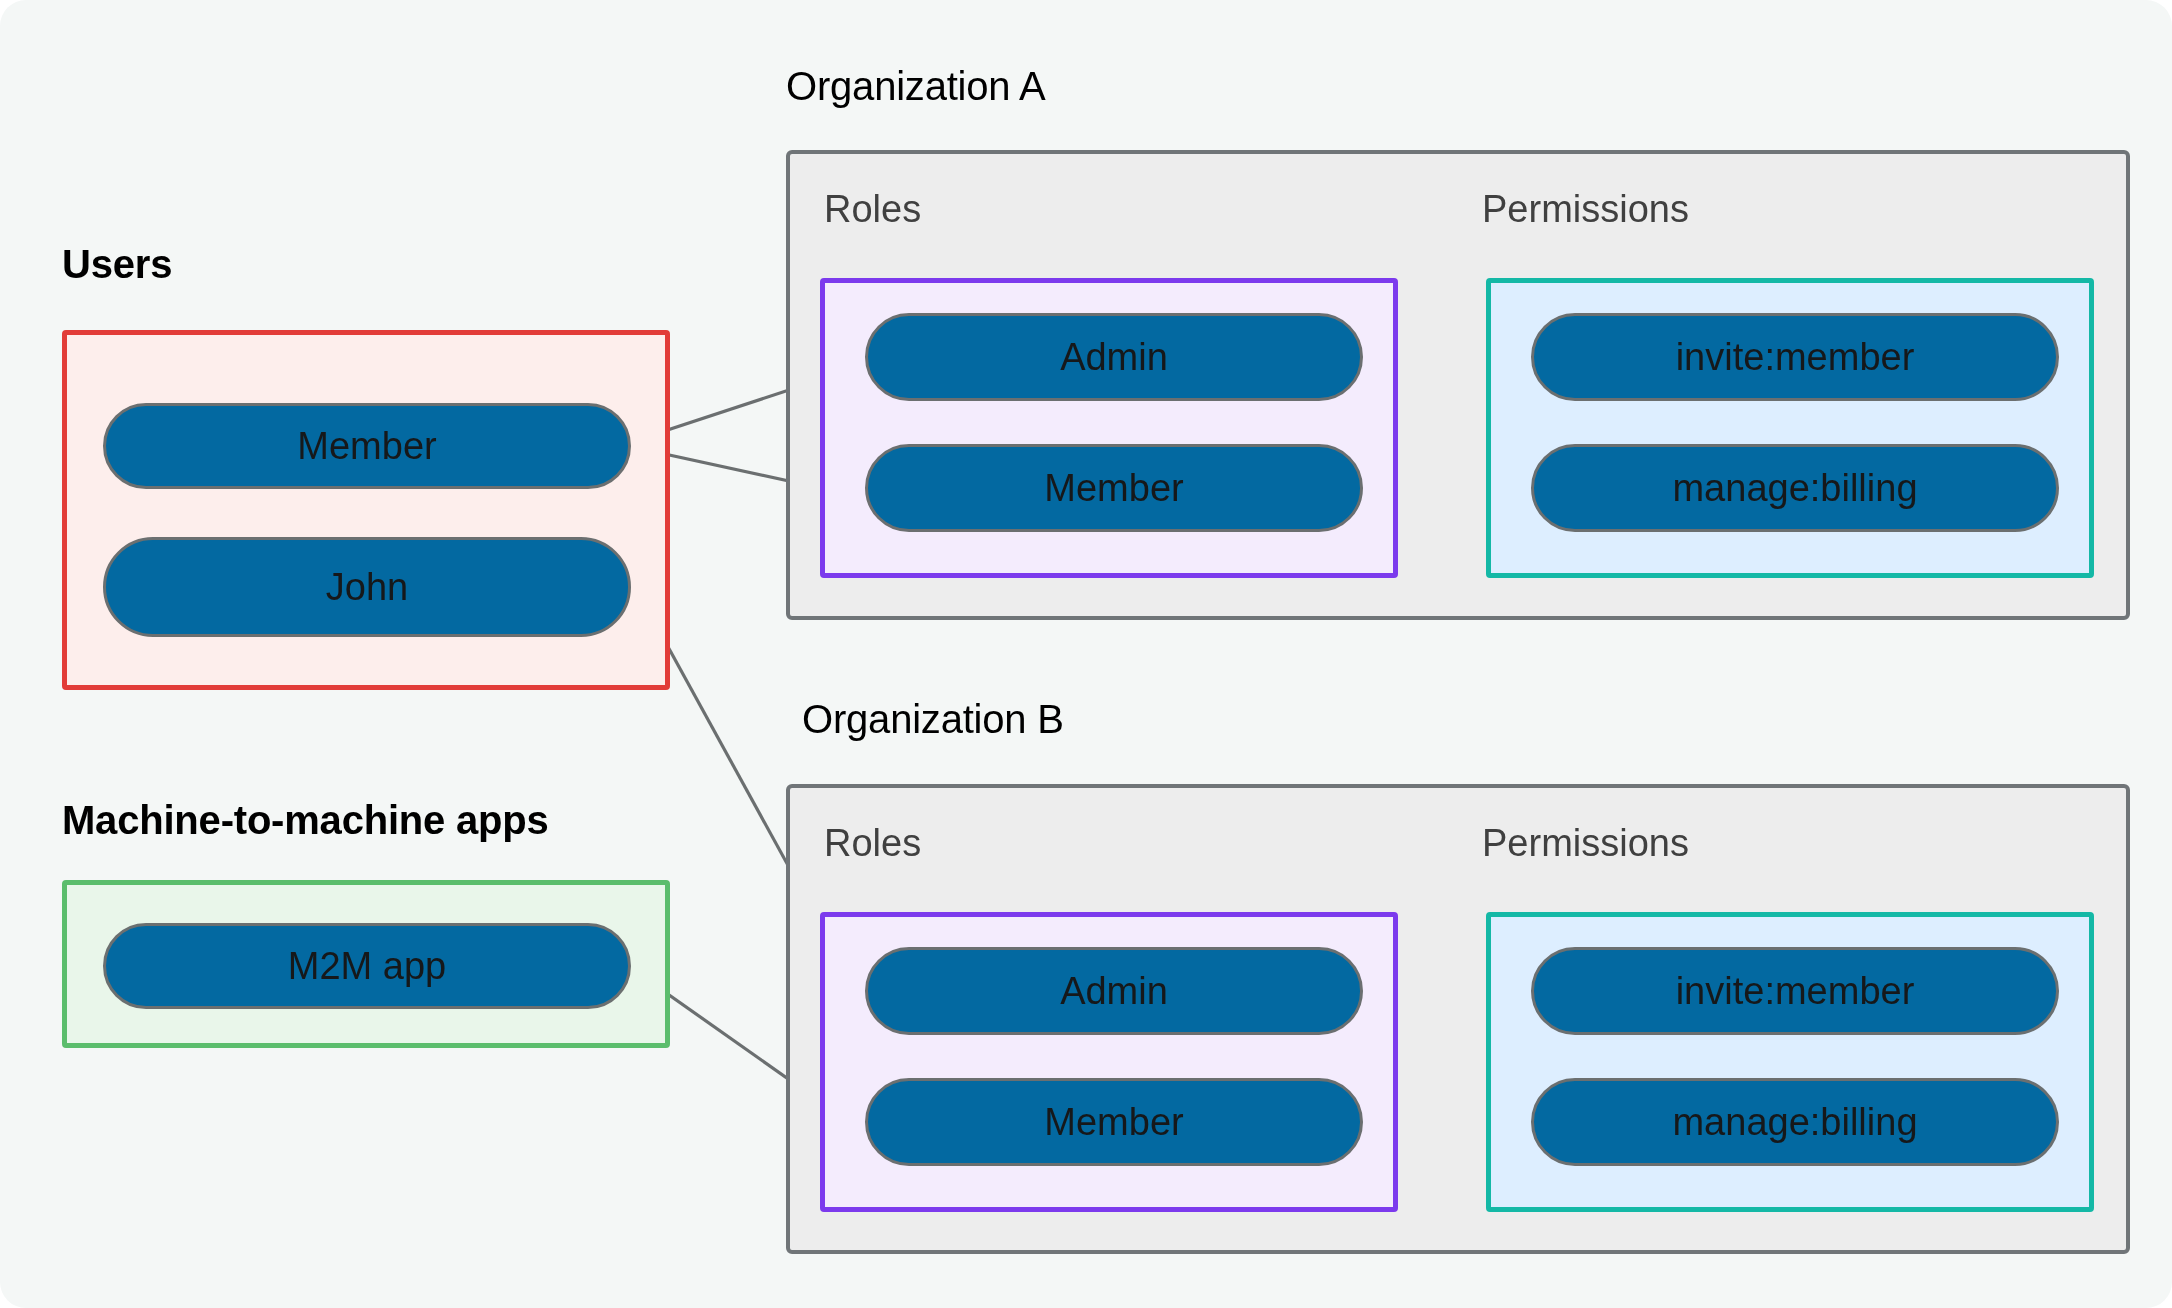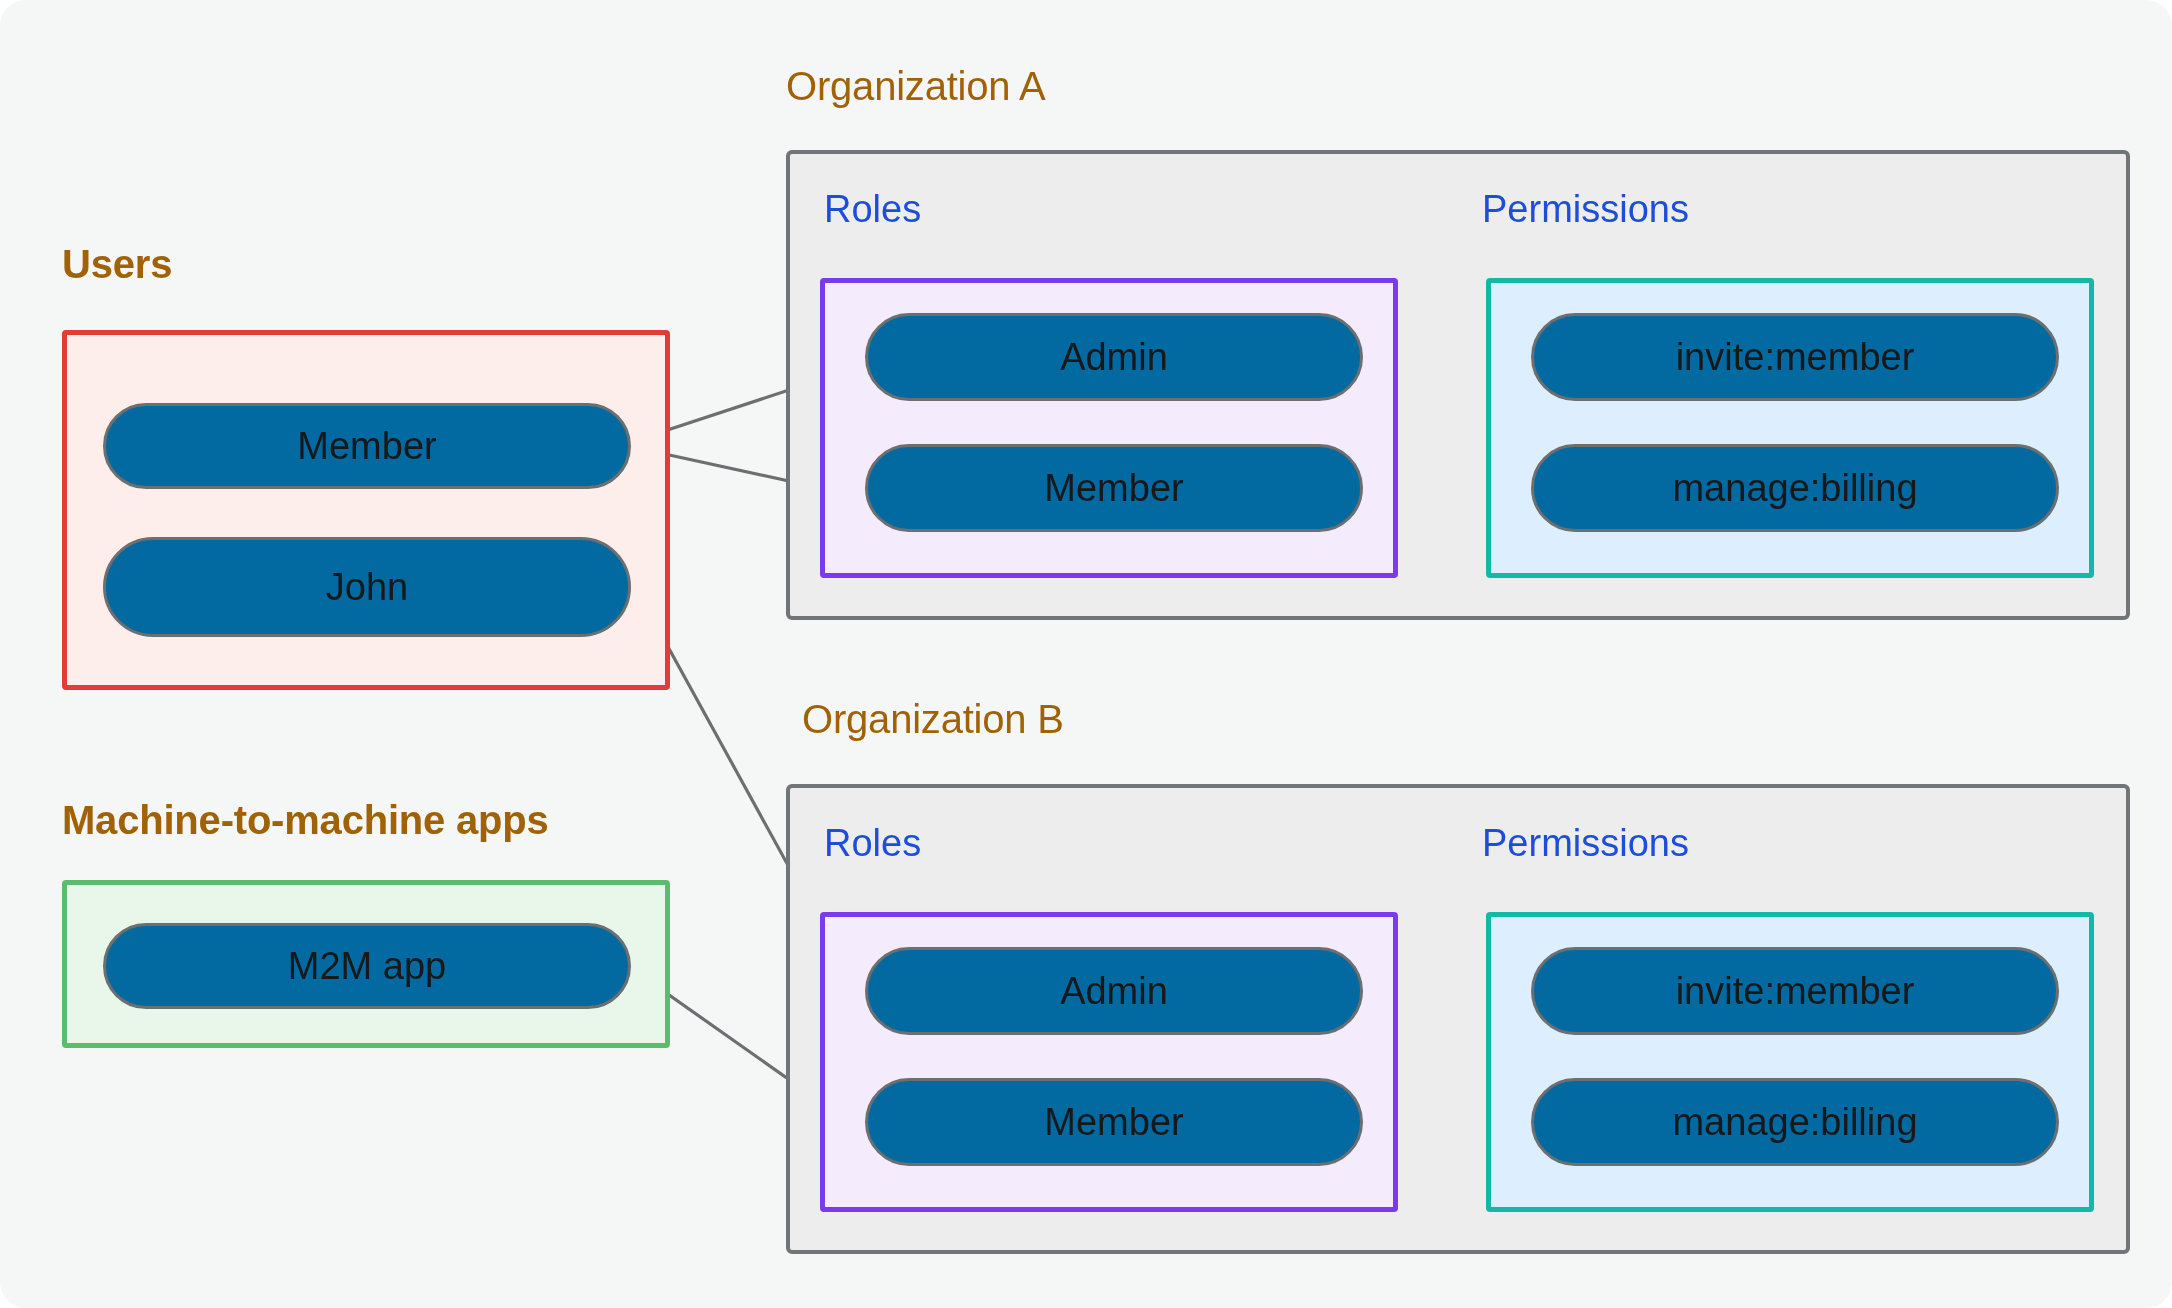--- a/index.html
+++ b/index.html
@@ -7,21 +7,21 @@
   #canvas{
     position:relative;width:2172px;height:1308px;
     background:#f4f7f6;border-radius:26px;overflow:hidden;
   }
   svg.wires{position:absolute;left:0;top:0;width:2172px;height:1308px;pointer-events:none;}
   .wire{fill:none;stroke:#6b6f70;stroke-width:3.2;}
   .knob{fill:#6b6f70;}
 
   
   .caption{
-    position:absolute;color:#a16207;font-size:40px;font-weight:700;
+    position:absolute;color:#000000;font-size:40px;font-weight:700;
     letter-spacing:-0.2px;white-space:nowrap;
   }
   .caption.light{font-weight:400;}
 
   
   .groupbox{position:absolute;box-sizing:border-box;}
   .groupbox.users{border:5px solid #e23c38;background:#fdeeec;border-radius:4px;}
   .groupbox.m2m{border:5px solid #5bbd6c;background:#e9f6ea;border-radius:4px;padding-left:48px;}
   .orgbox{
     position:absolute;box-sizing:border-box;
@@ -32,21 +32,21 @@
   .subbox.perms{border:5px solid #14b8a6;background:#ddeeff;}
 
   
   .pill{
     position:absolute;box-sizing:border-box;
     background:#0369a1;border:3.4px solid #6b6f70;border-radius:999px;
     display:flex;align-items:center;justify-content:center;
     color:#16181a;font-size:38px;font-weight:400;white-space:nowrap;
   }
   .colhead{
-    position:absolute;color:#1d4ed8;font-size:38px;font-weight:400;white-space:nowrap;
+    position:absolute;color:#404040;font-size:38px;font-weight:400;white-space:nowrap;
   }
 </style>
 </head>
 <body>
 
 <div id="canvas">
 
   <svg class="wires" viewBox="0 0 2172 1308">
 
     <path class="wire" d="M 628 443 L 862 366"></path>

